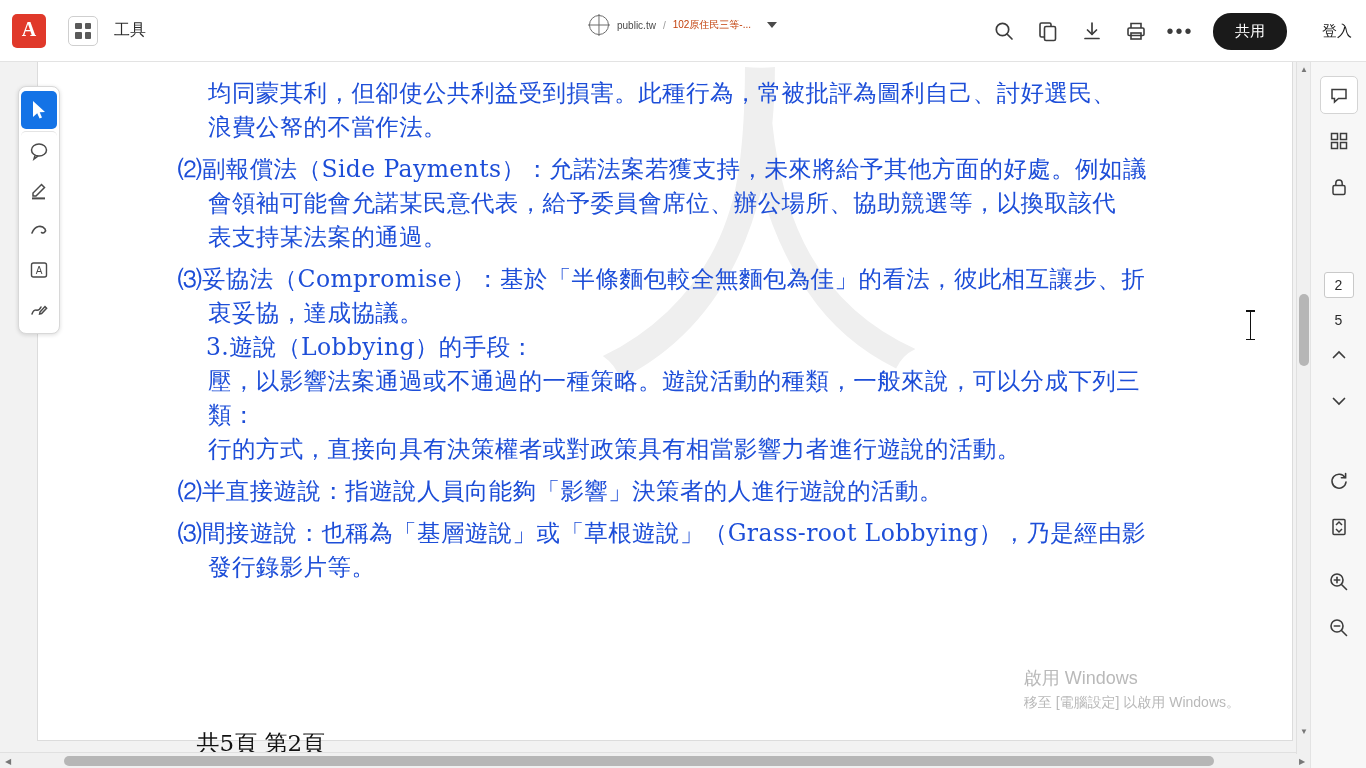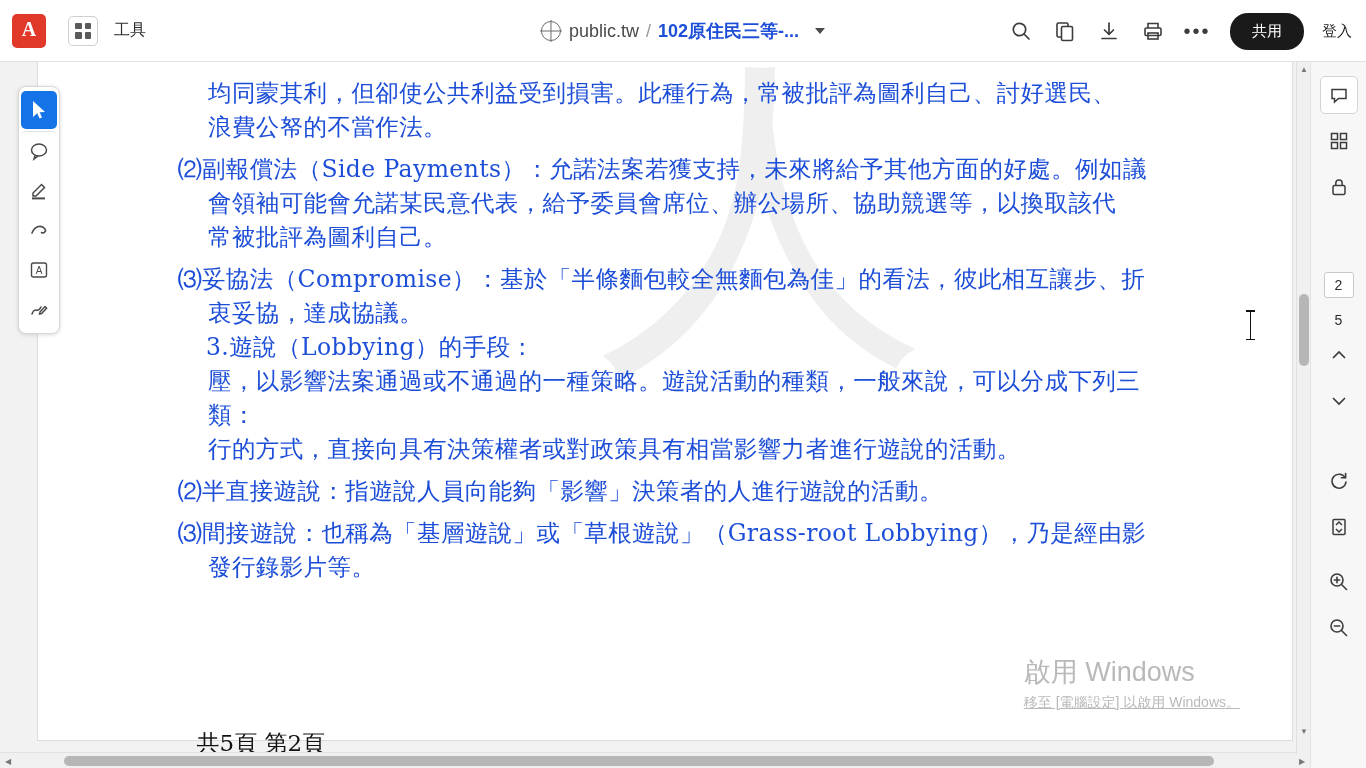--- a/index.html
+++ b/index.html
@@ -42,44 +42,44 @@
     display: grid; grid-template-columns: 1fr 1fr; grid-template-rows: 1fr 1fr;
     gap: 3px; padding: 6px;
   }
   .grid-btn i { background: #5a5a5a; border-radius: 1px; display: block; }
   .tools-label {
     margin-left: 16px;
     font-size: 16px; color: #2b2b2b; font-family: Liberation Serif, serif;
   }
 
   .center-chip {
-    position: absolute; left: 50%; top: 13px;
+    position: absolute; left: 50%; top: 7px;
     transform: translateX(-50%);
     height: 36px;
     display: flex; align-items: center;
     padding: 0 6px;
-    font-size: 18px; color: #3a3a3a;
+    font-size: 10px; color: #3a3a3a;
     white-space: nowrap;
   }
   .globe {
     width: 20px; height: 20px; border-radius: 50%;
     border: 1.6px solid #6d6d6d;
     position: relative; margin-right: 8px;
   }
   .globe::before {
     content: ""; position: absolute; left: 50%; top: -1.6px; bottom: -1.6px;
     width: 0; border-left: 1.6px solid #6d6d6d; transform: translateX(-50%);
   }
   .globe::after {
     content: ""; position: absolute; top: 50%; left: -1.6px; right: -1.6px;
     height: 0; border-top: 1.6px solid #6d6d6d; transform: translateY(-50%);
   }
   .host { color: #4a4a4a; }
   .sep { margin: 0 7px; color: #9a9a9a; }
-  .docname { color: #1d4ed8; font-weight: bold; }
+  .docname { color: #c2410c; font-weight: normal; }
   .caret {
     margin-left: 16px;
     width: 0; height: 0;
     border-left: 5px solid transparent;
     border-right: 5px solid transparent;
     border-top: 6px solid #4a4a4a;
   }
 
   .right-tools {
     position: absolute; right: 10px; top: 0; height: 62px;
@@ -94,21 +94,21 @@
   .ticon svg { display: block; }
   .share-btn {
     margin-left: 8px;
     height: 37px; padding: 0 22px;
     background: #1a1a1a; color: #fff;
     border-radius: 18px;
     display: flex; align-items: center;
     font-size: 15px;
   }
   .signin {
-    margin-left: 12px; margin-right: 4px;
+    margin-left: 29px; margin-right: 4px;
     font-size: 15px; color: #1b1b1b;
   }
 
   
   .leftrail {
     position: absolute; left: 18px; top: 86px;
     width: 42px;
     background: #ffffff;
     border: 1px solid #d8d8d8;
     border-radius: 8px;
@@ -200,22 +200,22 @@
   }
   .caret-text::before { top: 0; }
   .caret-text::after { bottom: 0; }
 
   
   .winmark {
     position: absolute; right: 70px; bottom: 56px;
     text-align: left; color: #b9b9b9;
     font-family: "Liberation Sans", sans-serif;
   }
-  .winmark .w1 { font-size: 27px; }
-  .winmark .w2 { font-size: 14px; margin-top: 4px; text-decoration: underline; }
+  .winmark .w1 { font-size: 18px; }
+  .winmark .w2 { font-size: 14px; margin-top: 4px; }
 
   
   .vscroll {
     position: absolute; right: 0; top: 62px;
     width: 14px; height: 692px;
     background: #f0f0f0; border-left: 1px solid #e0e0e0;
   }
   .vthumb {
     position: absolute; left: 2px; top: 232px;
     width: 10px; height: 72px;
@@ -307,21 +307,21 @@
 
   <div class="docarea">
     <div class="page">
       <div class="watermark">人</div>
 
       <div class="content">
         <div class="ln ind2">均同蒙其利，但卻使公共利益受到損害。此種行為，常被批評為圖利自己、討好選民、</div>
         <div class="ln ind2">浪費公帑的不當作法。</div>
         <div class="ln ind1">⑵副報償法（Side Payments）：允諾法案若獲支持，未來將給予其他方面的好處。例如議</div>
         <div class="ln ind2">會領袖可能會允諾某民意代表，給予委員會席位、辦公場所、協助競選等，以換取該代</div>
-        <div class="ln ind2">常被批評為圖利自己。</div>
+        <div class="ln ind2">表支持某法案的通過。</div>
         <div class="ln ind1">⑶妥協法（Compromise）：基於「半條麵包較全無麵包為佳」的看法，彼此相互讓步、折</div>
         <div class="ln ind2">衷妥協，達成協議。</div>
         <div class="ln ind4">3.遊說（Lobbying）的手段：</div>
         <div class="ln ind2">壓，以影響法案通過或不通過的一種策略。遊說活動的種類，一般來說，可以分成下列三</div>
         <div class="ln ind2">類：</div>
         <div class="ln ind2">行的方式，直接向具有決策權者或對政策具有相當影響力者進行遊說的活動。</div>
         <div class="ln ind1">⑵半直接遊說：指遊說人員向能夠「影響」決策者的人進行遊說的活動。</div>
         <div class="ln ind1">⑶間接遊說：也稱為「基層遊說」或「草根遊說」（Grass-root Lobbying），乃是經由影</div>
         <div class="ln ind2">發行錄影片等。</div>
       </div>

